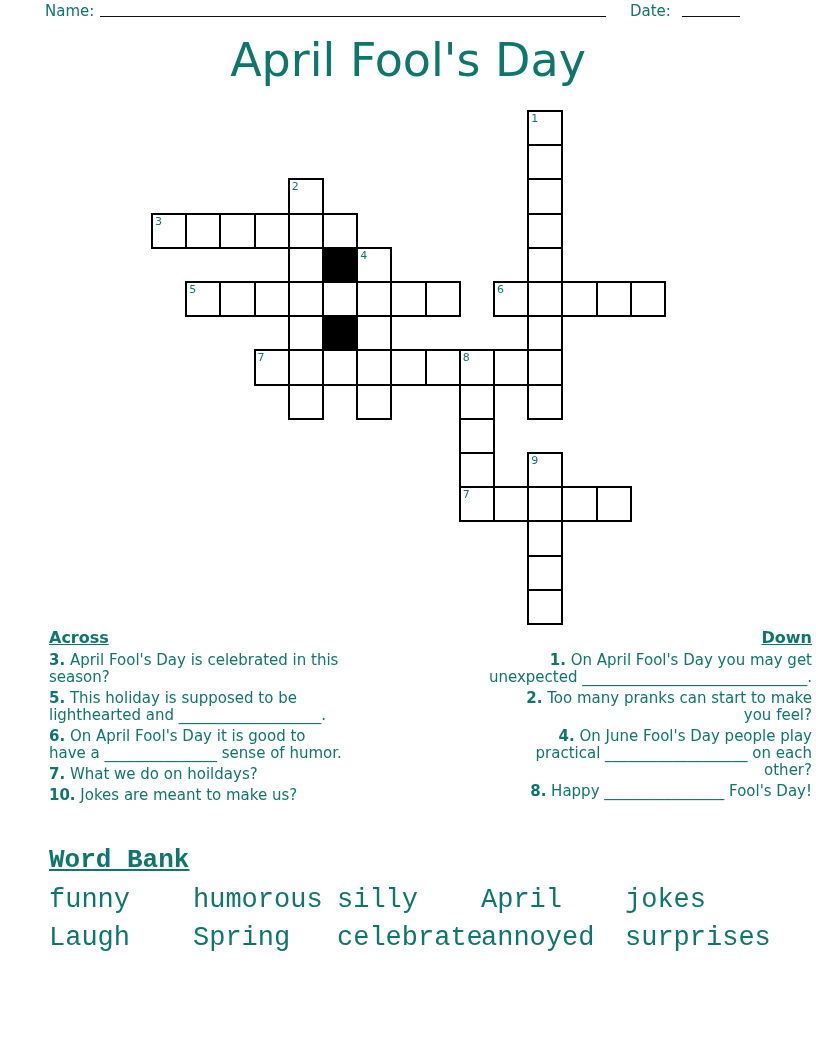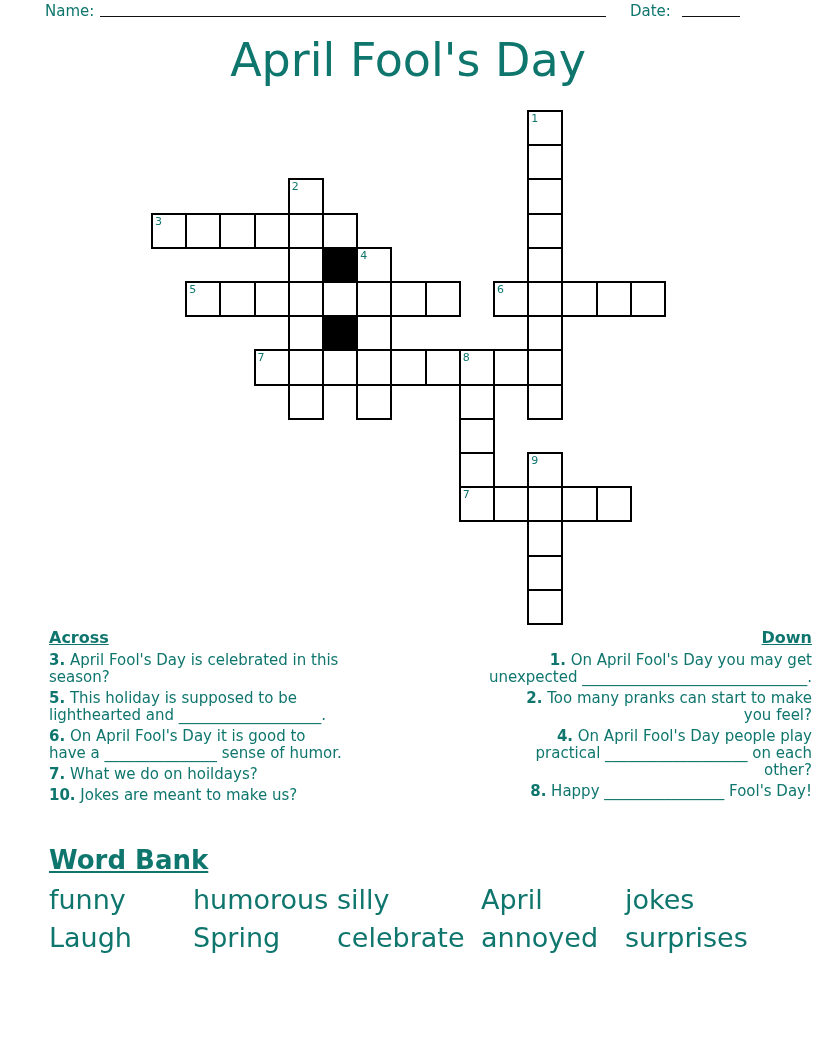--- a/index.html
+++ b/index.html
@@ -15,21 +15,21 @@
   .cell{position:absolute;box-sizing:border-box;border:2px solid #000;background:#fff;}
   .cell.black{background:#000;}
   .num{position:absolute;left:2px;top:1px;font-size:11px;line-height:12px;}
   .clues{position:absolute;font-size:15px;line-height:17px;}
   #across{left:49px;top:629px;width:358px;}
   #down{left:411px;top:629px;width:401px;text-align:right;}
   .clues h2{font-size:16px;line-height:17px;margin:0 0 6px 0;font-weight:bold;text-decoration:underline;}
   .clue{margin:0 0 4px 0;}
   .clue b{font-weight:bold;}
   .clue .ct{white-space:pre-line;}
-  .wordbank{position:absolute;left:49px;top:845px;}
+  .wordbank{position:absolute;left:49px;top:845px;font-family:Liberation Mono, monospace;}
   .wordbank h2{font-size:26px;line-height:30px;margin:0;font-weight:bold;text-decoration:underline;}
   .bank-words{margin-top:9px;display:grid;grid-template-columns:repeat(5,144px);
               grid-auto-rows:38px;font-size:27px;line-height:32px;}
 </style>
 </head>
 <body>
 
 <div class="page">
 
   <span class="hdr-label" style="left:45px">Name:</span>
@@ -129,21 +129,21 @@
     <div class="clue"><b>7.</b><span class="ct"> What we do on hoildays?</span></div>
     <div class="clue"><b>10.</b><span class="ct"> Jokes are meant to make us?</span></div>
   </div>
 
   <div class="clues" id="down">
     <h2>Down</h2>
     <div class="clue"><b>1.</b><span class="ct"> On April Fool's Day you may get
 unexpected ______________________________.</span></div>
     <div class="clue"><b>2.</b><span class="ct"> Too many pranks can start to make
 you feel?</span></div>
-    <div class="clue"><b>4.</b><span class="ct"> On April Fool's Day people play
+    <div class="clue"><b>4.</b><span class="ct"> On June Fool's Day people play
 practical ___________________ on each
 other?</span></div>
     <div class="clue"><b>8.</b><span class="ct"> Happy ________________ Fool's Day!</span></div>
   </div>
 
   <div class="wordbank">
     <h2>Word Bank</h2>
     <div class="bank-words">
       <span>funny</span>
       <span>humorous</span>

